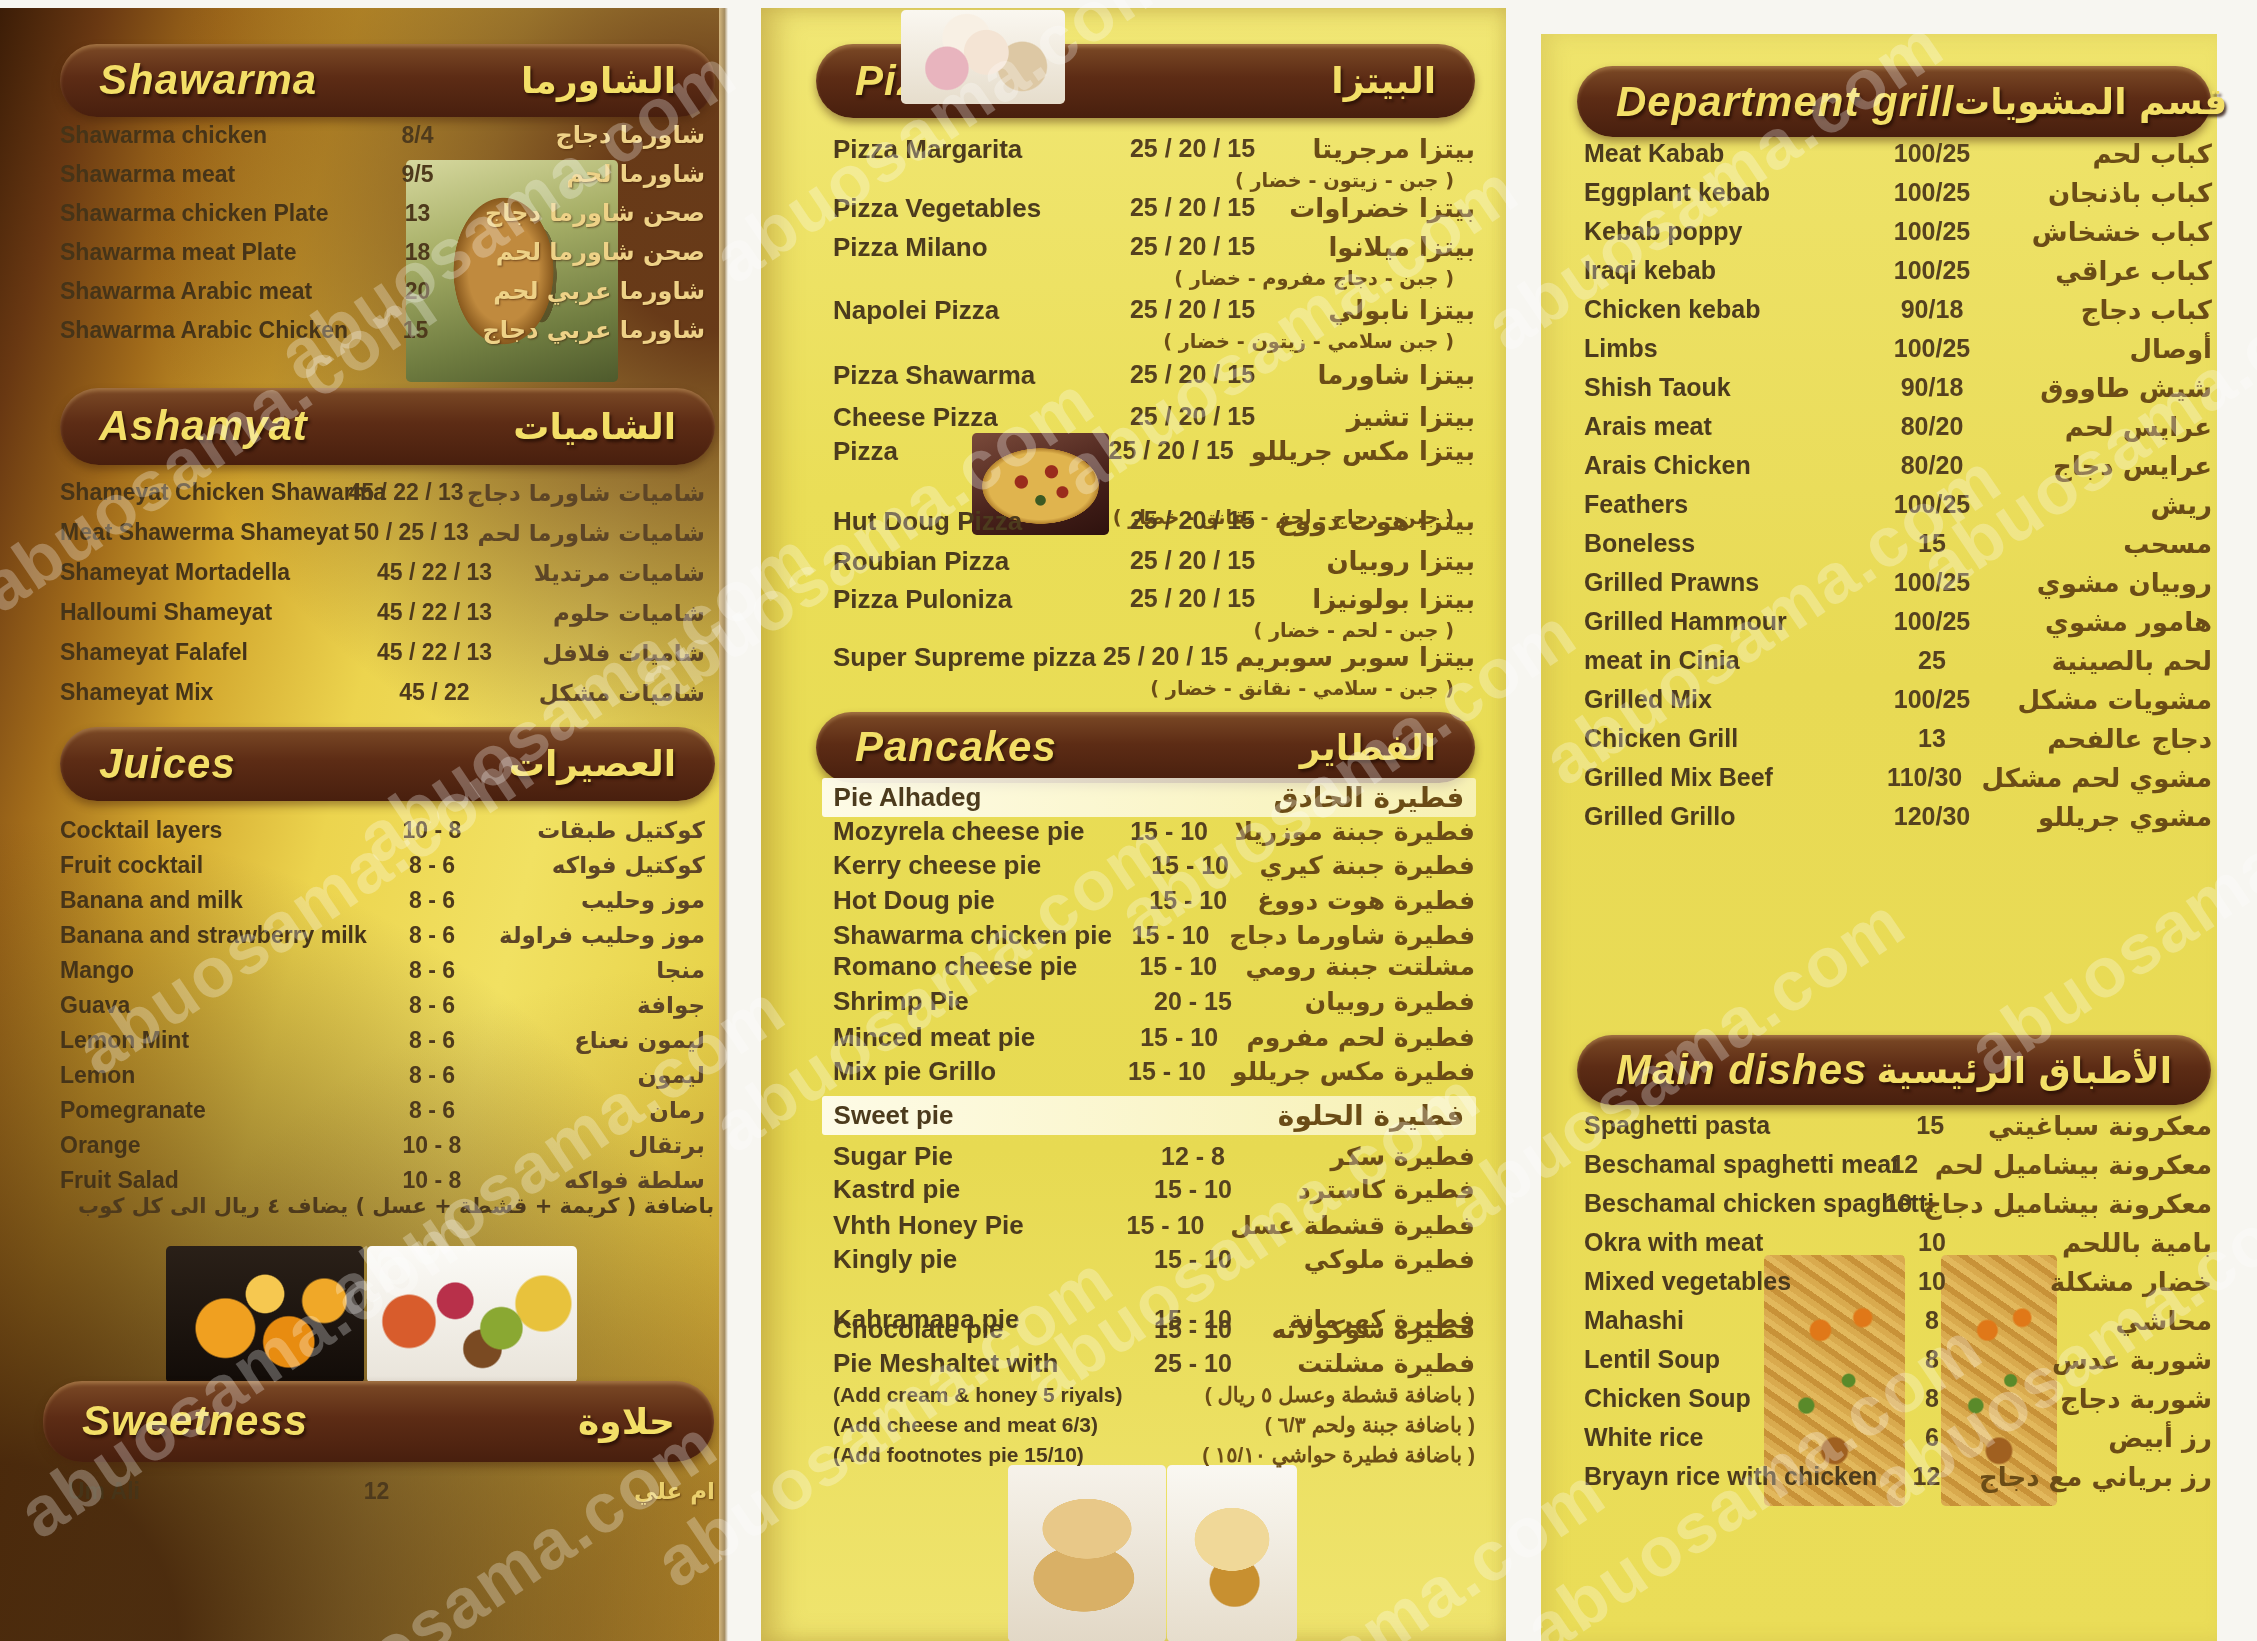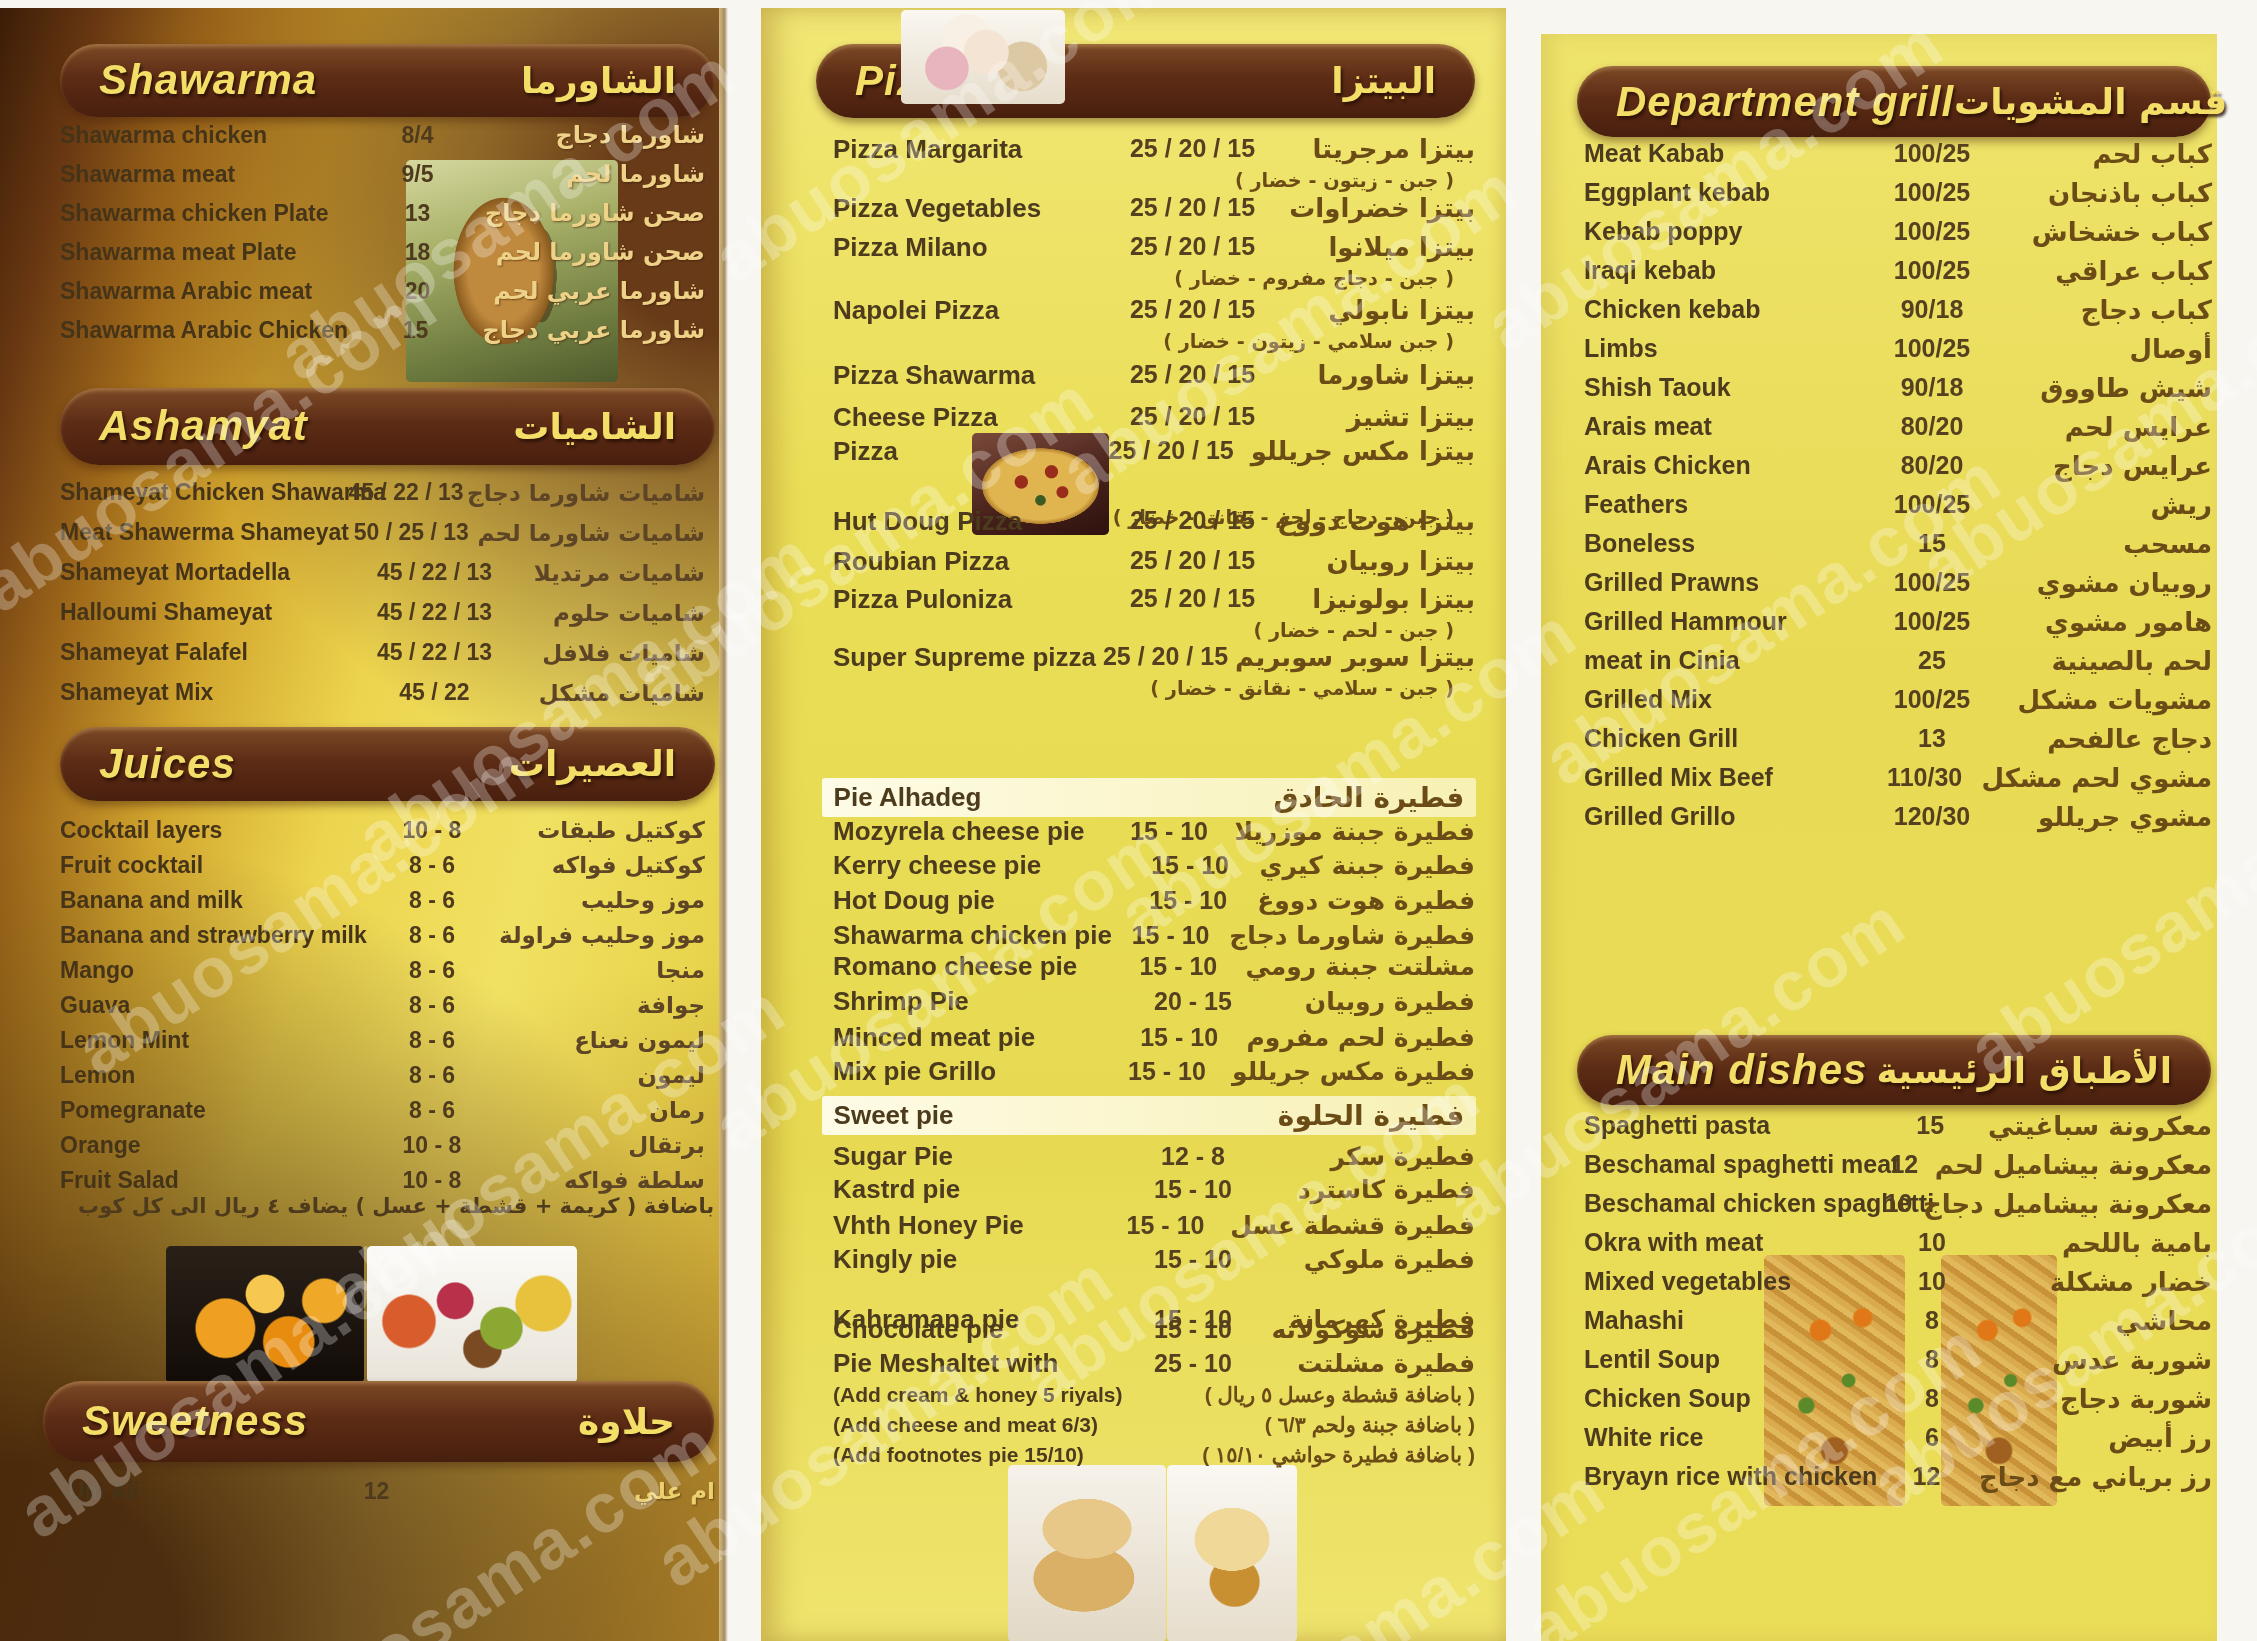--- a/index.html
+++ b/index.html
@@ -370,20 +370,24 @@
     </div>
   <div class="prow" style="top:634px">
       <div class="l1">
         <span class="en">Super Supreme pizza</span>
         <span class="pr">25 / 20 / 15</span>
         <span class="ar">بيتزا سوبر سوبريم</span>
       </div>
       <div class="sub">( جبن - سلامي - نقانق - خضار )</div>
     </div>
 
+  <div class="bar" id="bar-pancakes">
+    <span class="ben">Pancakes</span>
+    <span class="bar-ar">الفطاير</span>
+  </div>
 
   <div class="hl" style="top:770px">
       <span class="en">Pie Alhadeg</span>
       <span class="ar">فطيرة الحادق</span>
     </div>
   <div class="krow" style="top:807px">
       <span class="en">Mozyrela cheese pie</span>
       <span class="pr">15 - 10</span>
       <span class="ar">فطيرة جبنة موزريلا</span>
     </div>

